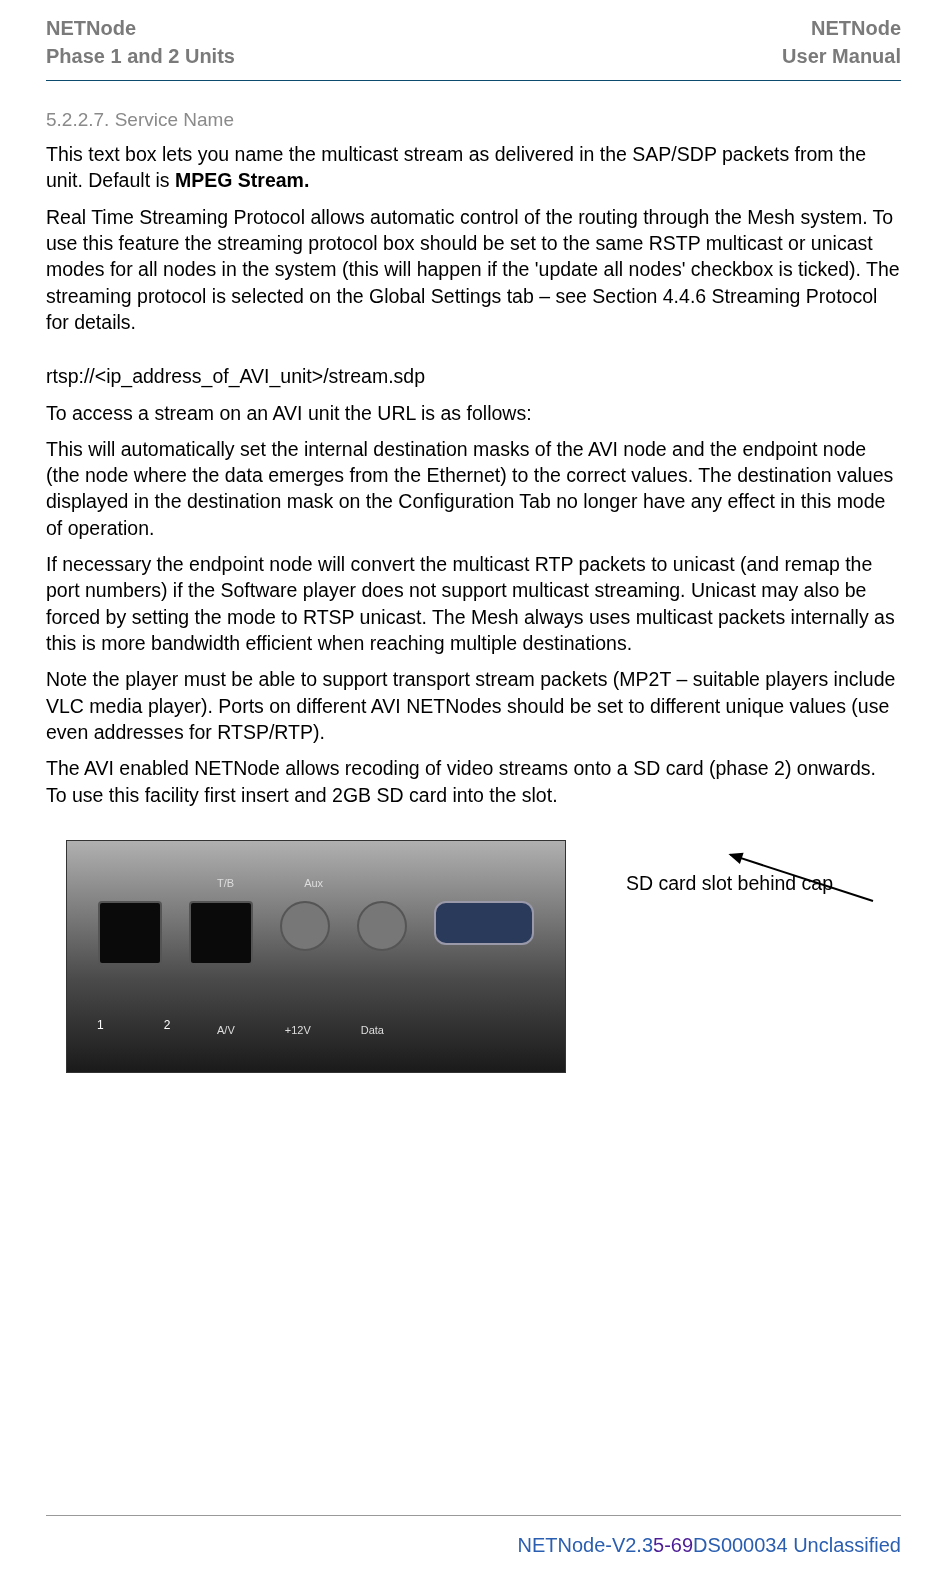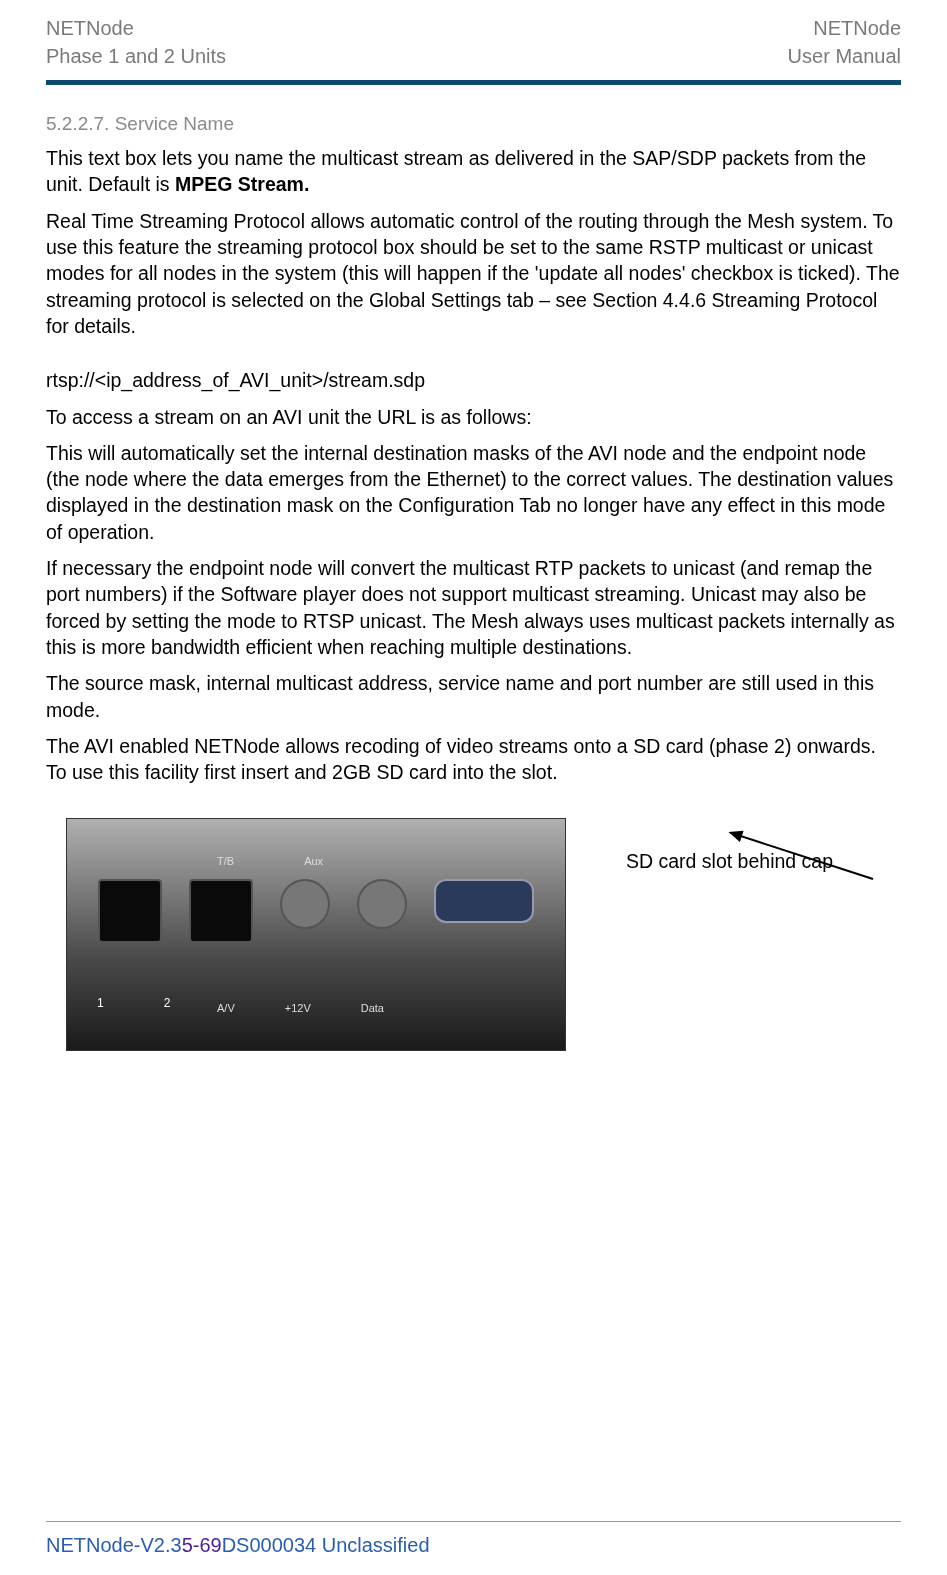--- a/index.html
+++ b/index.html
@@ -11,22 +11,23 @@
       color: #000;
       position: relative;
     }
     .page {
       padding: 14px 46px 0 46px;
     }
     .header {
       display: flex;
       justify-content: space-between;
       padding-bottom: 10px;
-      border-bottom: 5px solid #0c4a6e;
+      border-bottom: 1px solid #0c4a6e;
       margin-bottom: 28px;
+      font-weight: bold;
     }
     .header-left, .header-right {
       font-size: 20px;
       color: #7a7a7a;
       line-height: 1.4;
     }
     .header-right { text-align: right; }
     .section-heading-small {
       font-size: 19px;
       color: #8a8a8a;
@@ -125,23 +126,23 @@
       left: -2px; top: -5px;
       border-right: 14px solid #000;
       border-top: 6px solid transparent;
       border-bottom: 6px solid transparent;
     }
     .footer {
       position: absolute;
       left: 46px; right: 46px;
       bottom: 18px;
       border-top: 1px solid #999;
-      padding-top: 12px;
-      display: flex;
-      justify-content: flex-start;
+      padding-top: 18px;
+      display: flex;
+      justify-content: flex-end;
       font-size: 20px;
     }
     .footer-left { color: #2a5eb0; }
     .footer-center { color: #4c1d95; }
     .footer-right { color: #2a5eb0; }
   </style>
 </head>
 <body>
 
 <div class="page">
@@ -163,21 +164,21 @@
   <p class="body-text">
     <span>This text box lets you name the multicast stream as delivered in the SAP/SDP packets from the unit. Default is </span><span class="bold">MPEG Stream.</span>
   </p>
 
   <p class="body-text">Real Time Streaming Protocol allows automatic control of the routing through the Mesh system. To use this feature the streaming protocol box should be set to the same RSTP multicast or unicast modes for all nodes in the system (this will happen if the 'update all nodes' checkbox is ticked). The streaming protocol is selected on the Global Settings tab – see Section 4.4.6 Streaming Protocol for details.</p>
   <br>
   <p class="body-text">rtsp://&lt;ip_address_of_AVI_unit&gt;/stream.sdp</p>
   <p class="body-text">To access a stream on an AVI unit the URL is as follows:</p>
   <p class="body-text">This will automatically set the internal destination masks of the AVI node and the endpoint node (the node where the data emerges from the Ethernet) to the correct values. The destination values displayed in the destination mask on the Configuration Tab no longer have any effect in this mode of operation.</p>
   <p class="body-text">If necessary the endpoint node will convert the multicast RTP packets to unicast (and remap the port numbers) if the Software player does not support multicast streaming. Unicast may also be forced by setting the mode to RTSP unicast. The Mesh always uses multicast packets internally as this is more bandwidth efficient when reaching multiple destinations.</p>
-  <p class="body-text">The source mask, internal multicast address, service name and port number are still used in this mode.</p>
+  <p class="body-text">Note the player must be able to support transport stream packets (MP2T – suitable players include VLC media player). Ports on different AVI NETNodes should be set to different unique values (use even addresses for RTSP/RTP).</p>
 
   <p class="body-text">The AVI enabled NETNode allows recoding of video streams onto a SD card (phase 2) onwards. To use this facility first insert and 2GB SD card into the slot.</p>
 
   <div class="figure-block">
     <div class="figure-photo">
       <div class="port-labels-top">
         <span>T/B</span>
         <span>Aux</span>
       </div>
       <div class="port-row">

